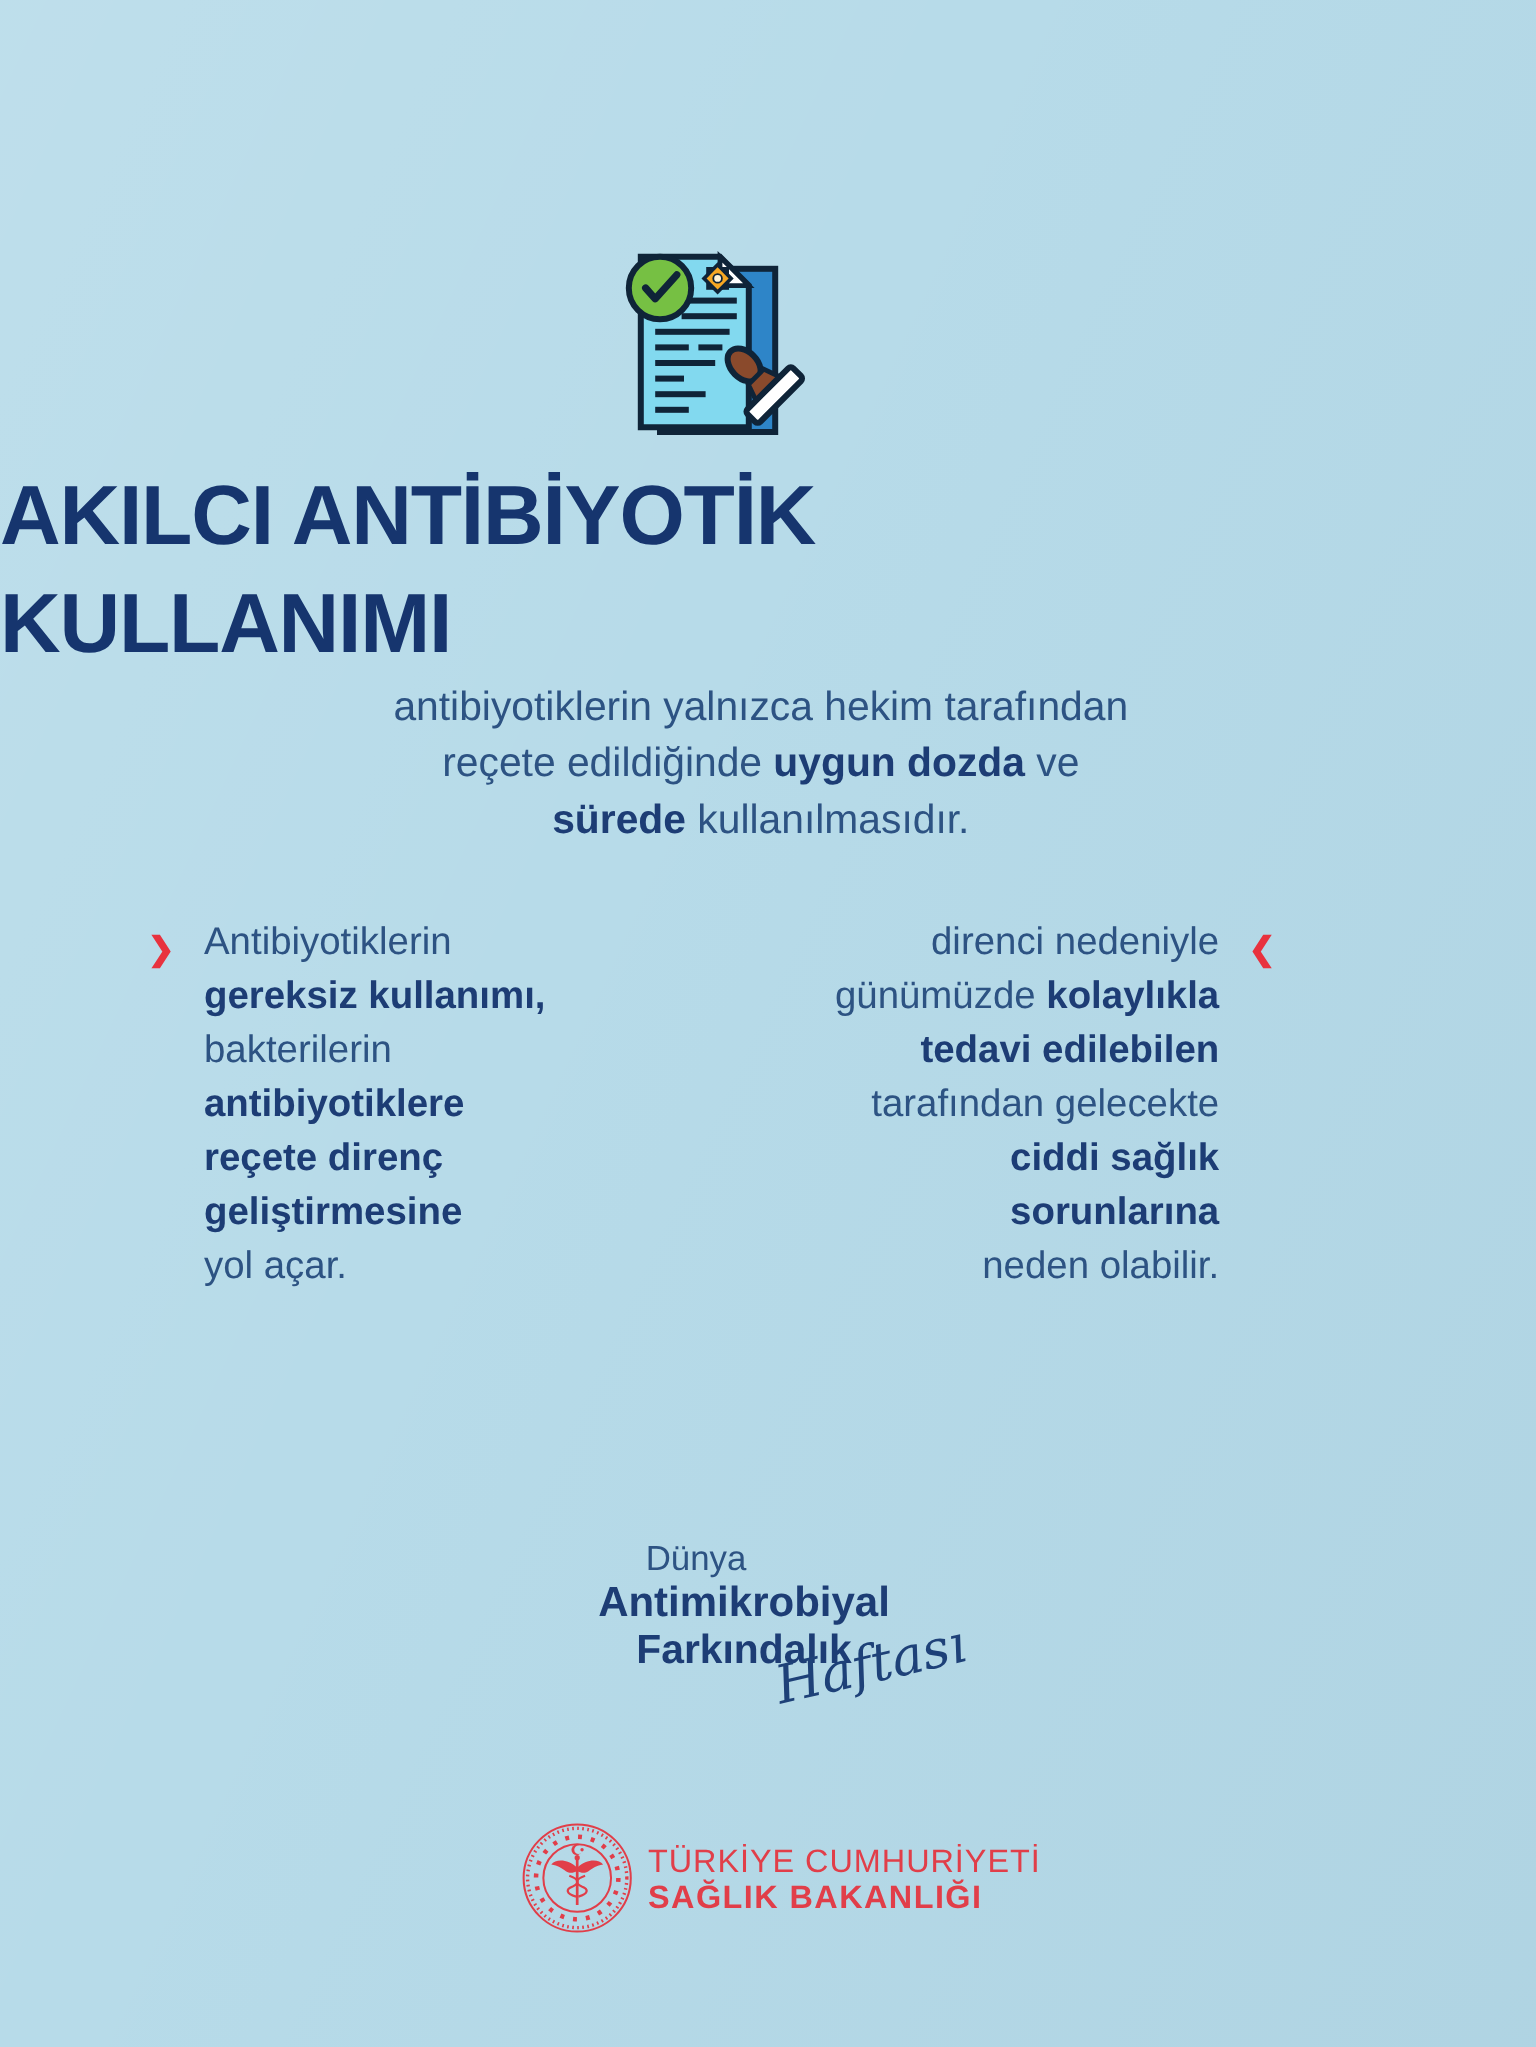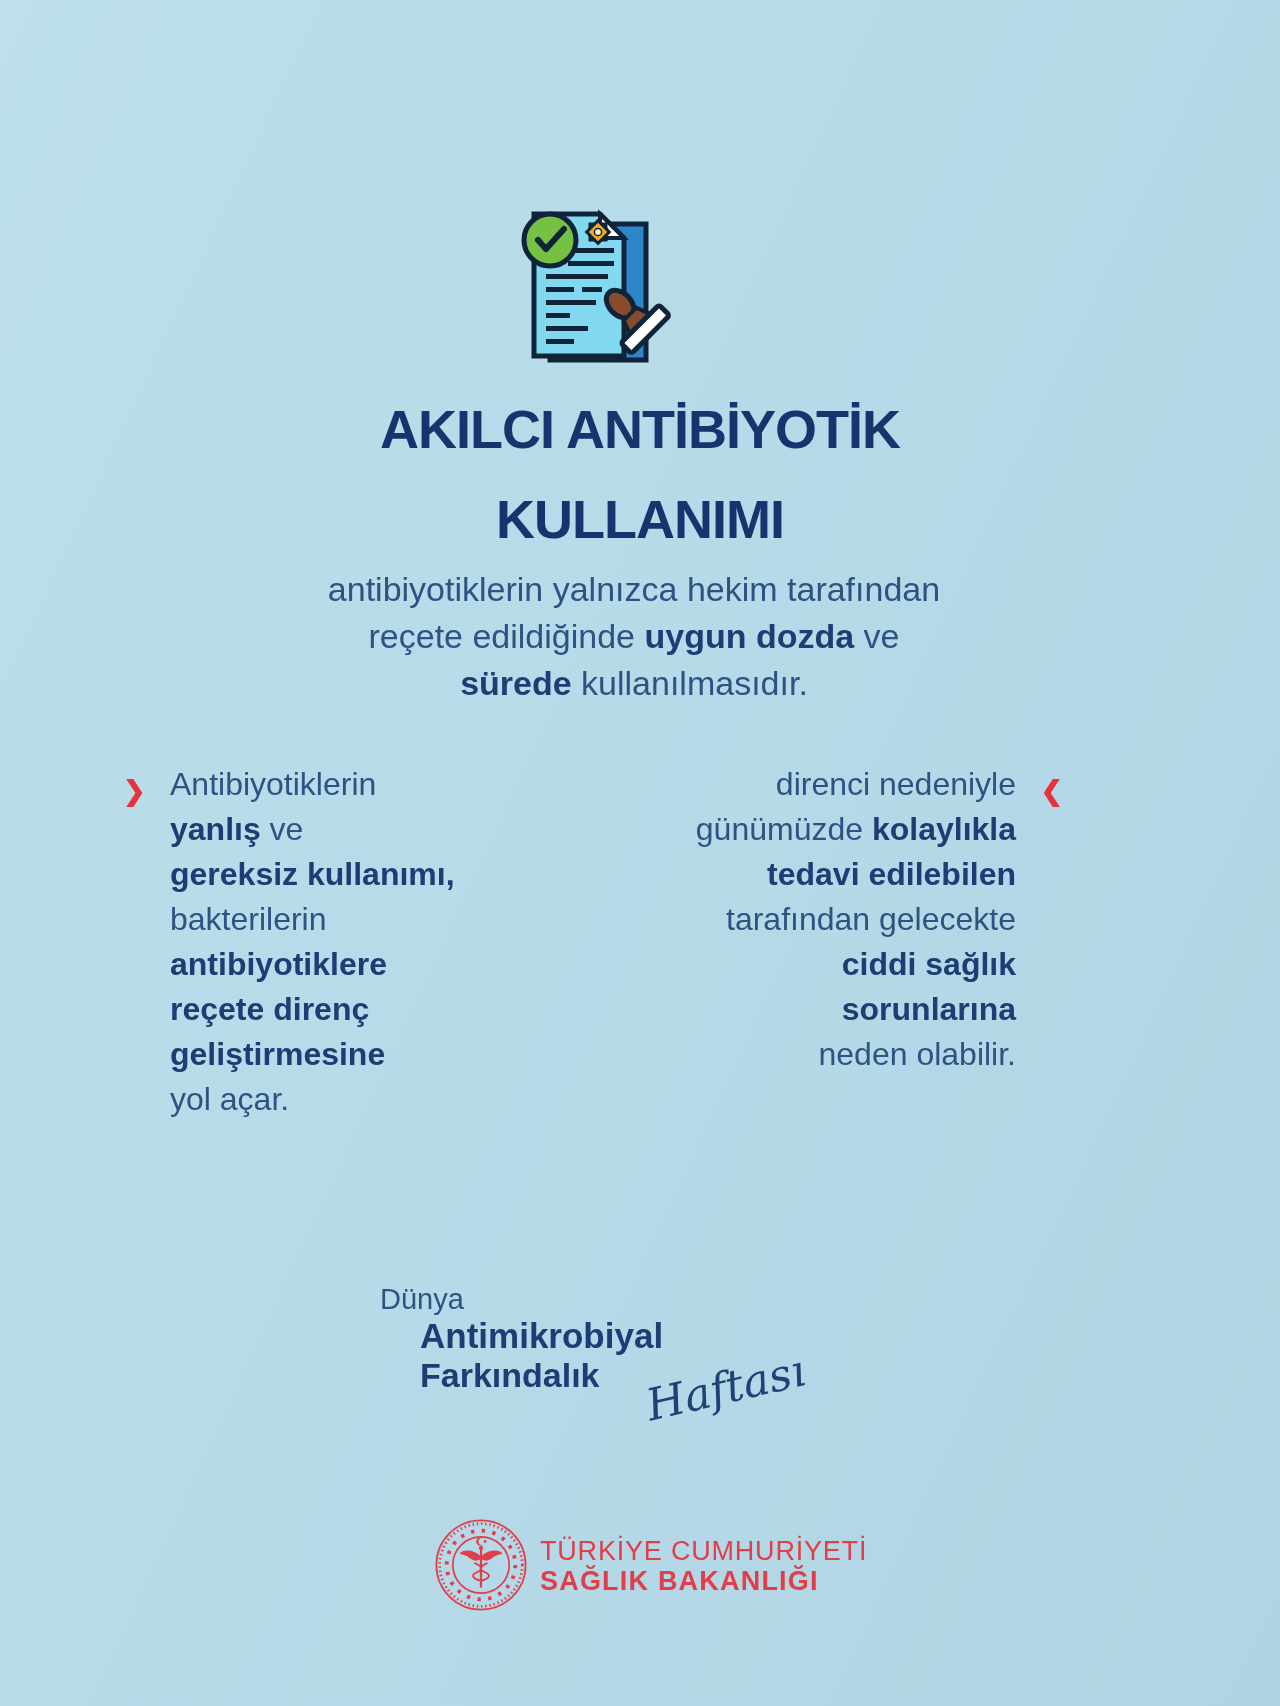--- a/index.html
+++ b/index.html
@@ -3,35 +3,35 @@
 <meta charset="utf-8">
 <style>
   html,body{margin:0;padding:0;background:#9cc8da;}
   .poster{
     position:relative;width:1280px;height:1706px;margin:0 auto;
     background:#b7dbe9;
     background-image:linear-gradient(115deg, rgba(255,255,255,0.10) 0%, rgba(255,255,255,0) 40%, rgba(40,80,110,0.05) 100%);
     font-family:"Liberation Sans", sans-serif;overflow:hidden;
   }
   .hero-icon{position:absolute;left:512px;top:208px;width:170px;height:160px;}
-  .title{position:absolute;left:0;right:0;top:384px;margin:0;text-align:center;
-    color:#16356e;font-weight:800;font-size:54px;line-height:90px;letter-spacing:-1px;}
+  .title{position:absolute;left:0;right:0;top:384px;margin:0;text-align:left;
+    color:#16356e;font-weight:800;font-size:70px;line-height:90px;letter-spacing:-1px;}
   .intro{position:absolute;left:0;right:12px;top:566px;margin:0;text-align:center;
     font-size:34px;line-height:47px;color:#2d5383;}
   .intro b{color:#1d3d75;font-weight:700;}
   .col{position:absolute;top:762px;font-size:32px;line-height:45px;color:#2d5383;}
   .col .line{white-space:nowrap;}
   .col .b{font-weight:700;color:#1d3d75;}
   .col .r{font-weight:400;}
   .col-left{left:170px;text-align:left;}
   .col-right{right:264px;text-align:right;}
   .arrow{position:absolute;top:7px;color:#e8323e;font-size:27px;font-weight:700;}
   .col-left .arrow{left:-47px;}
   .col-right .arrow{right:-47px;}
-  .awareness{position:absolute;left:420px;top:1283px;width:400px;text-align:left;color:#2d5383;}
+  .awareness{position:absolute;left:420px;top:1283px;width:400px;text-align:center;color:#2d5383;}
   .aw1{font-size:29px;line-height:33px;transform:translateX(-40px);}
   .aw2{font-size:35px;line-height:40px;font-weight:800;color:#1d3d75;}
   .aw3{font-size:34px;line-height:39px;font-weight:800;color:#1d3d75;}
   .haftasi{position:absolute;left:645px;top:1362px;
     font-family:"DejaVu Serif", serif;font-style:italic;font-size:44px;
     color:#1e4178;transform:rotate(-13deg);}
   .footer-logo{position:absolute;left:434px;top:1518px;width:94px;height:94px;}
   .footer-text{position:absolute;left:540px;top:1538px;color:#e13e49;}
   .ft1{font-size:27px;letter-spacing:0.8px;font-weight:400;line-height:26px;}
   .ft2{font-size:27px;letter-spacing:1.2px;font-weight:700;line-height:31px;margin-top:2px;}
@@ -79,21 +79,20 @@
 
   <p class="intro">
     <span>antibiyotiklerin yalnızca hekim tarafından</span><br>
     <span><span>reçete edildiğinde </span><b>uygun dozda</b><span> ve</span></span><br>
     <span><b>sürede</b><span> kullanılmasıdır.</span></span>
   </p>
 
   <div class="col col-left">
     <span class="arrow">❯</span>
     <div class="line"><span class="r">Antibiyotiklerin</span></div>
-    <div class="line"><span class="b">yanlış</span><span class="r"> ve</span></div>
     <div class="line"><span class="b">gereksiz kullanımı,</span></div>
     <div class="line"><span class="r">bakterilerin</span></div>
     <div class="line"><span class="b">antibiyotiklere</span></div>
     <div class="line"><span class="b">reçete direnç</span></div>
     <div class="line"><span class="b">geliştirmesine</span></div>
     <div class="line"><span class="r">yol açar.</span></div>
   </div>
 
   <div class="col col-right">
     <span class="arrow">❮</span>

